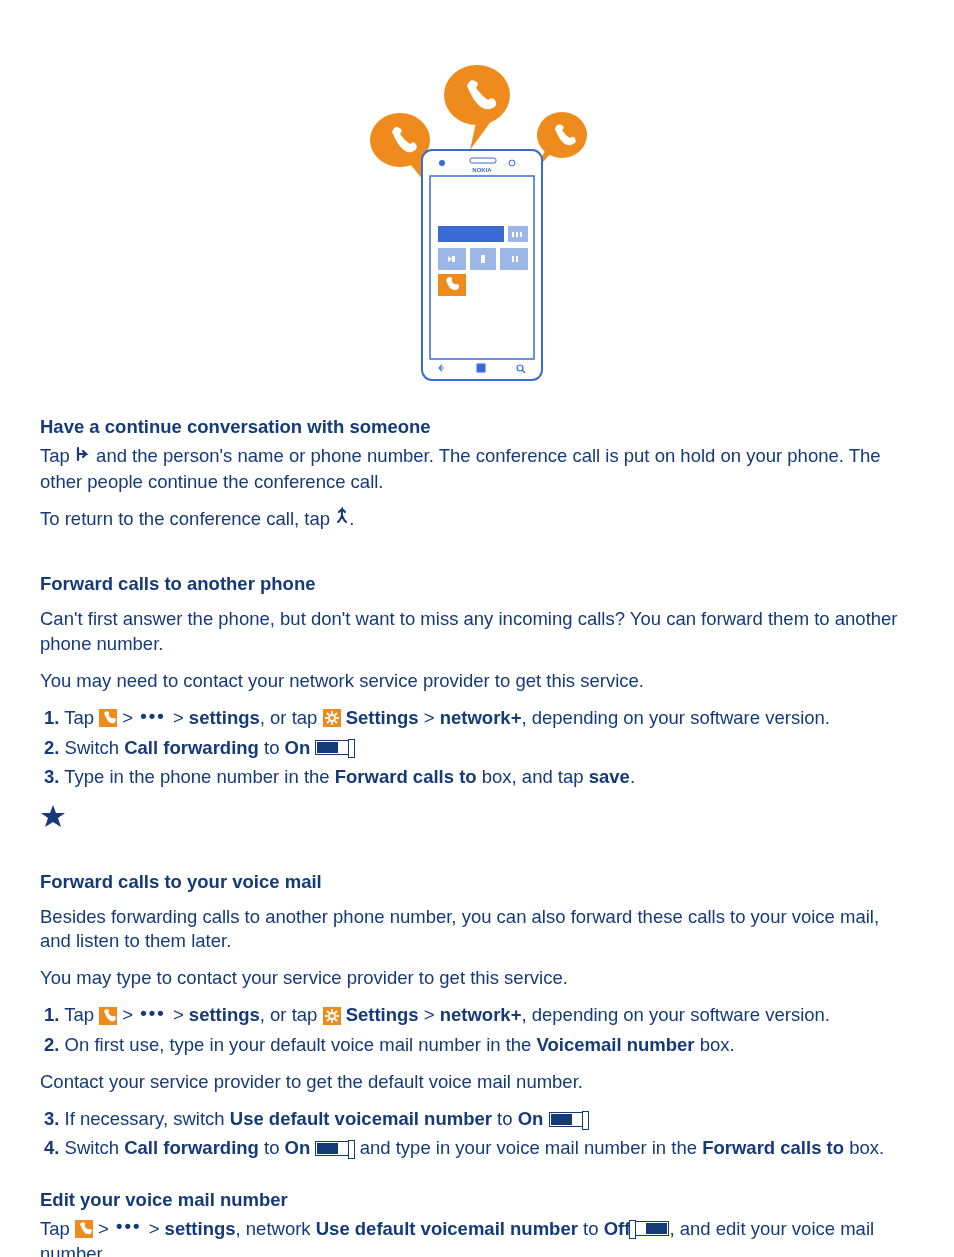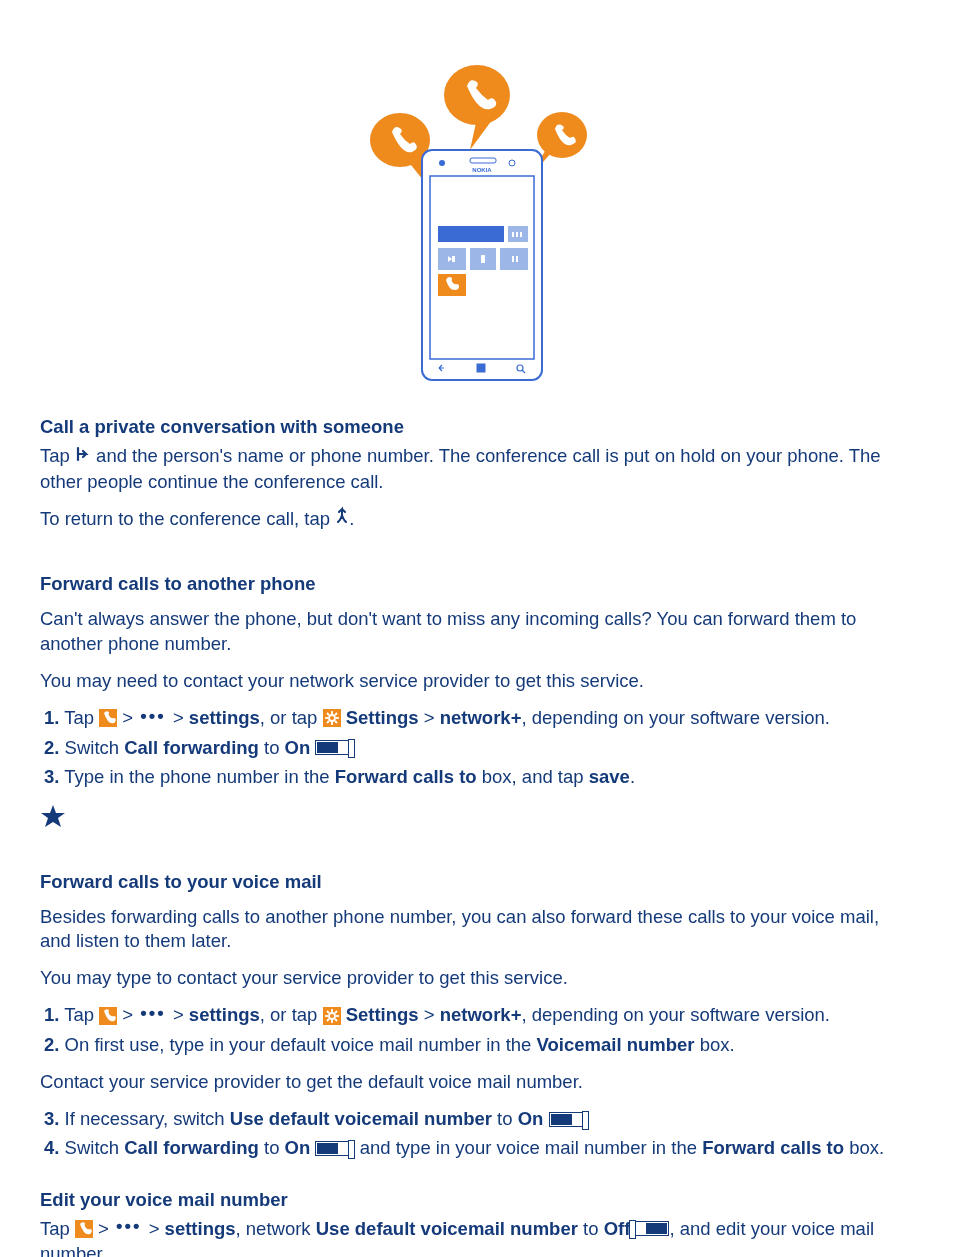--- a/index.html
+++ b/index.html
@@ -131,37 +131,37 @@
 
   <g stroke="#3a6bd4" fill="#3a6bd4">
     <path d="M92 328 l-5 0 m0 0 l3 -3 m-3 3 l3 3" stroke-width="1.2" fill="none"></path>
     <rect x="125" y="324" width="8" height="8" fill="#3a6bd4"></rect>
     <circle cx="168" cy="328" r="3" fill="none" stroke-width="1.2"></circle>
     <line x1="170" y1="330" x2="173" y2="333" stroke-width="1.2"></line>
   </g>
 </svg>
 </div>
 
-<div class="heading">Call a private conversation with someone</div>
+<div class="heading">Have a continue conversation with someone</div>
 <p>
   <span>Tap </span>
   <span class="icon-inline"><svg width="16" height="16" viewBox="0 0 16 16">
         <path d="M3 2 v12 M3 8 h8 l-3 -3 m3 3 l-3 3" stroke="#153a7a" stroke-width="2.2" fill="none" stroke-linecap="round"></path>
       </svg></span>
   <span> and the person's name or phone number. The conference call is put on hold on your phone. The other people continue the conference call.</span>
 </p>
 <p>
   <span>To return to the conference call, tap </span>
   <span class="icon-inline"><svg width="14" height="18" viewBox="0 0 14 18">
         <path d="M3 16 q4 -4 4 -8 M11 16 q-4 -4 -4 -8 M7 8 v-5 l-3 3 m3 -3 l3 3" stroke="#153a7a" stroke-width="2" fill="none" stroke-linecap="round"></path>
       </svg></span><span>.</span>
 </p>
 
 <div class="section-heading">Forward calls to another phone</div>
-<p>Can't always answer the phone, but don't want to miss any incoming calls? You can forward them to another phone number.</p>
+<p>Can't first answer the phone, but don't want to miss any incoming calls? You can forward them to another phone number.</p>
 <p>You may need to contact your network service provider to get this service.</p>
 <ol class="steps">
   <li>
     <span class="num">1.</span><span> Tap </span><span class="phone-tile"><svg viewBox="0 0 18 18">
           <path d="M5 4 q2 -3 5 -1 q-1 3 1 5 q2 2 5 1 q2 3 -1 5 q-6 2 -10 -10 z" fill="#fff"></path>
         </svg></span><span> &gt; </span><span class="dots">•••</span><span> &gt; </span><span class="bold">settings</span><span>, or tap </span><span class="gear-tile"><svg viewBox="0 0 18 18">
           <circle cx="9" cy="9" r="3" fill="none" stroke="#fff" stroke-width="1.8"></circle>
           <g stroke="#fff" stroke-width="1.8">
             <line x1="9" y1="2" x2="9" y2="5"></line>
             <line x1="9" y1="13" x2="9" y2="16"></line>

